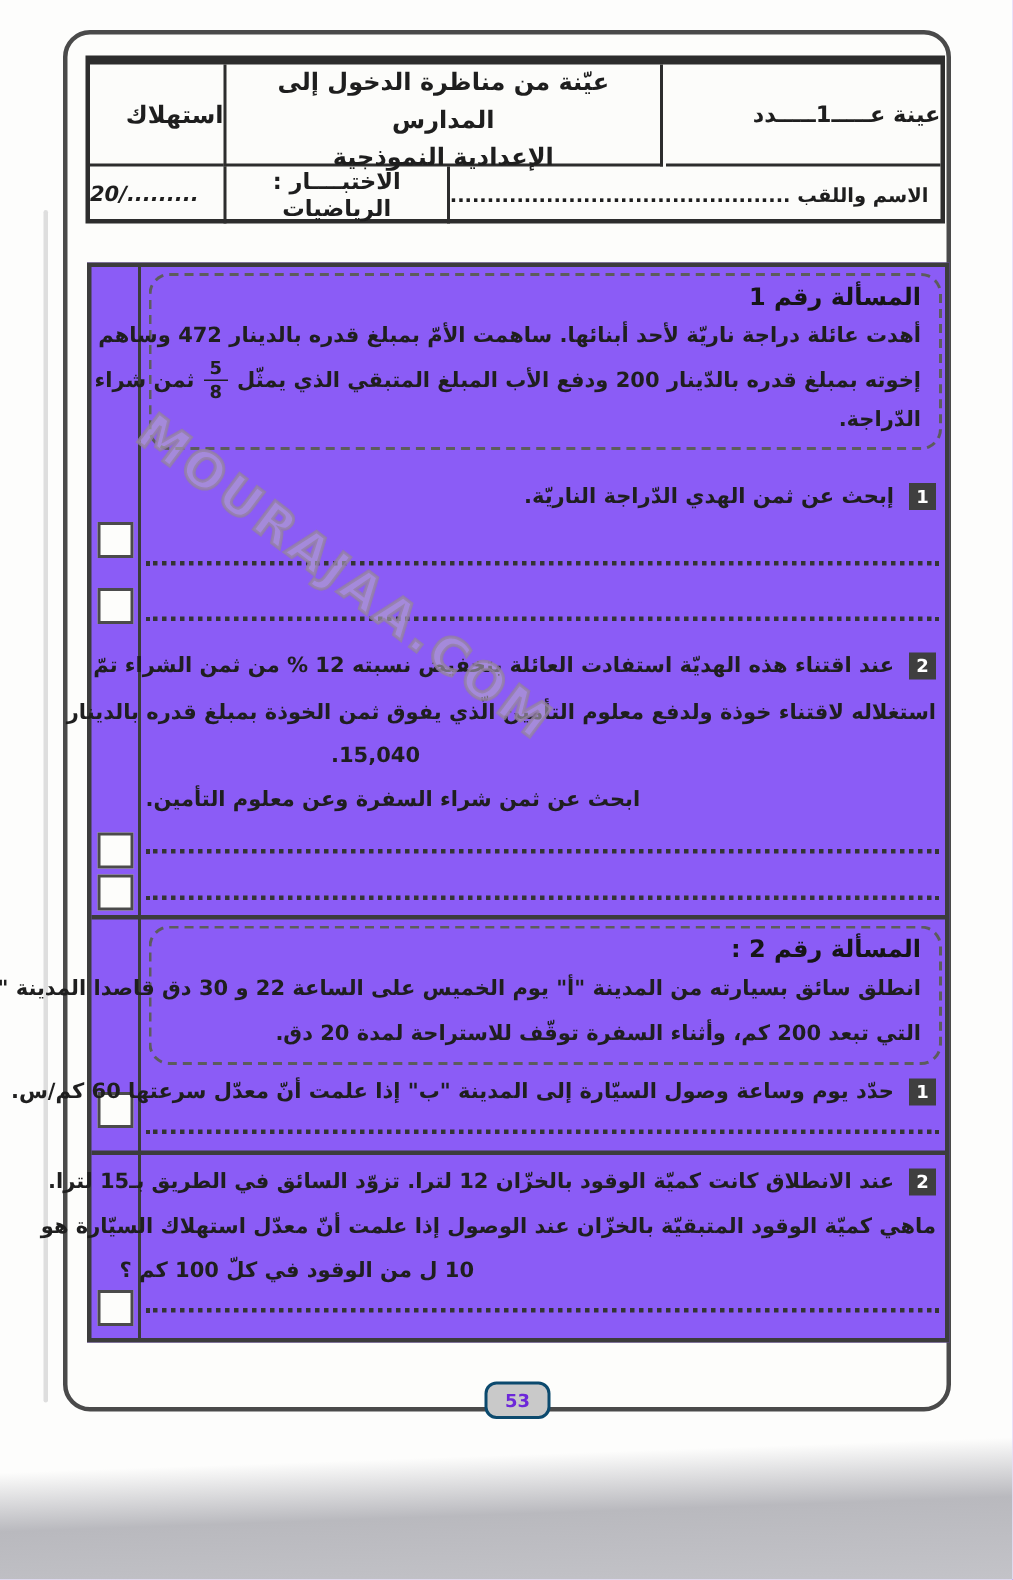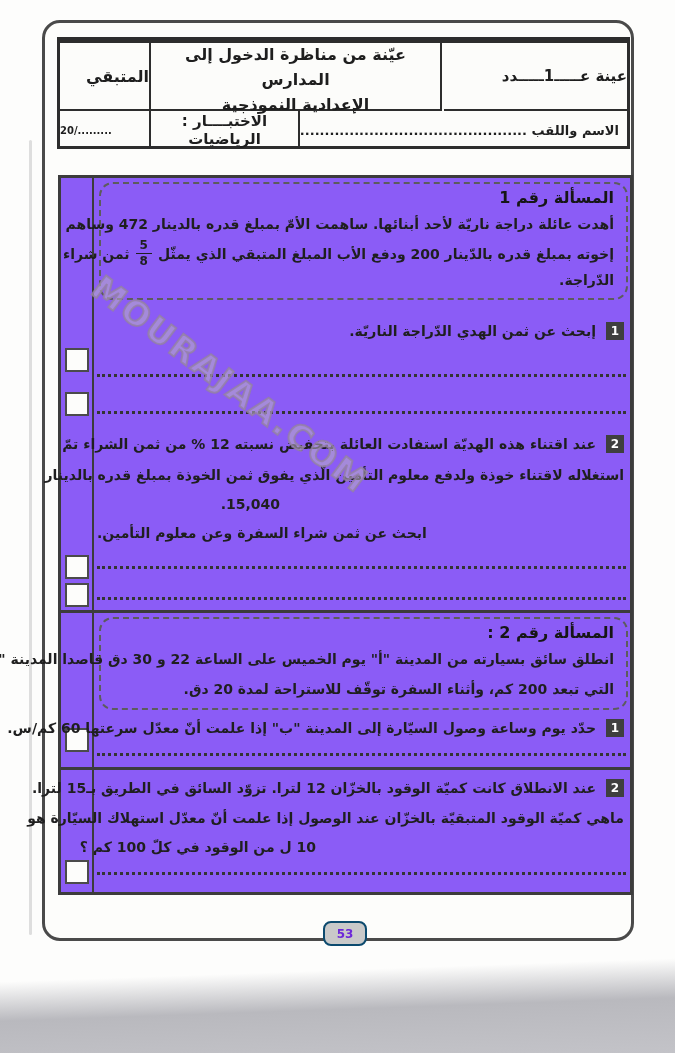--- a/index.html
+++ b/index.html
@@ -21,21 +21,21 @@
   
   .header-table { position:absolute; left:12px; top:14px; width:573px; height:112px;
     border:3px solid #2d2d2d; border-top:6px solid #2d2d2d; background:#fcfcfa; }
   .hcell { position:absolute; display:flex; align-items:center; justify-content:space-between;
     color:#1e1e1e; font-weight:bold; direction:rtl; text-align:center; }
   .cell-score-label { left:0; top:0; width:89px; height:68px; border-bottom:2px solid #2d2d2d; font-size:16px; }
   .cell-title { left:89px; top:0; width:293px; height:68px;
     border-bottom:2px solid #2d2d2d; border-left:2px solid #2d2d2d; border-right:2px solid #2d2d2d;
     font-size:16px; line-height:1.55; flex-direction:column; }
   .cell-sample { left:384px; top:0; width:183px; height:68px; border-bottom:2px solid #2d2d2d; font-size:15px; }
-  .cell-score { left:0; top:68px; width:89px; height:38px; font-size:10px; direction:ltr; }
+  .cell-score { left:0; top:68px; width:89px; height:38px; font-size:14px; direction:ltr;font-style:italic; }
   .cell-subject { left:89px; top:68px; width:151px; height:38px;
     border-left:2px solid #2d2d2d; border-right:2px solid #2d2d2d; font-size:15px; }
   .cell-name { left:240px; top:68px; width:327px; height:38px; font-size:13px;
     justify-content:flex-start; padding-right:8px; overflow:hidden; white-space:nowrap; }
 
   
   .main-box { position:absolute; left:13px; top:152px; width:575px; height:720px;
     border:3px solid #3c3c3c; background:#8b5cf6; }
   .margin-strip { position:absolute; left:0; top:0; bottom:0; width:33px;
     border-right:2px solid #3c3c3c; }
@@ -83,21 +83,21 @@
 
 <div class="stage">
 
   <div class="scan-left-edge"></div>
   <div class="scan-bottom"></div>
 
   <div class="sheet">
 
     <div class="header-table">
       <div class="hcell cell-score-label">
-        <span>المتبقي</span>
+        <span>استهلاك</span>
       </div>
       <div class="hcell cell-title">
         <span>عيّنة من مناظرة الدخول إلى المدارس</span>
         <span>الإعدادية النموذجية</span>
       </div>
       <div class="hcell cell-sample">
         <span>عينة عـــــ1ـــــدد</span>
       </div>
       <div class="hcell cell-score">
         <span>20/.........</span>

